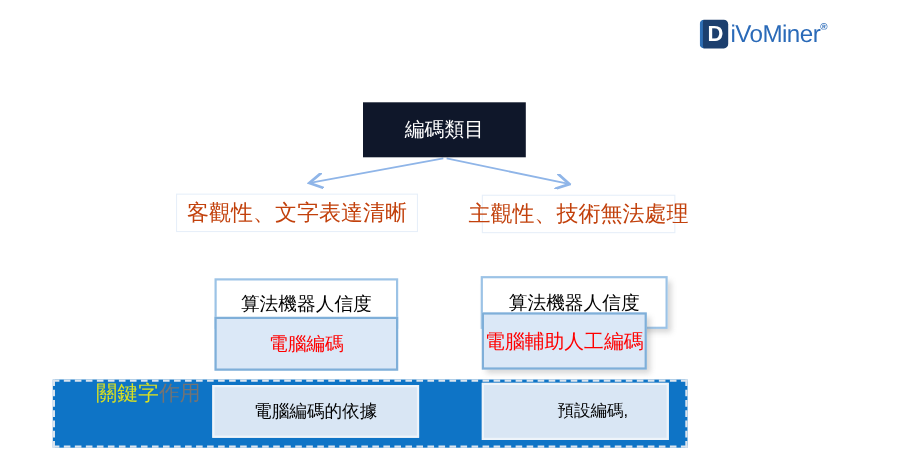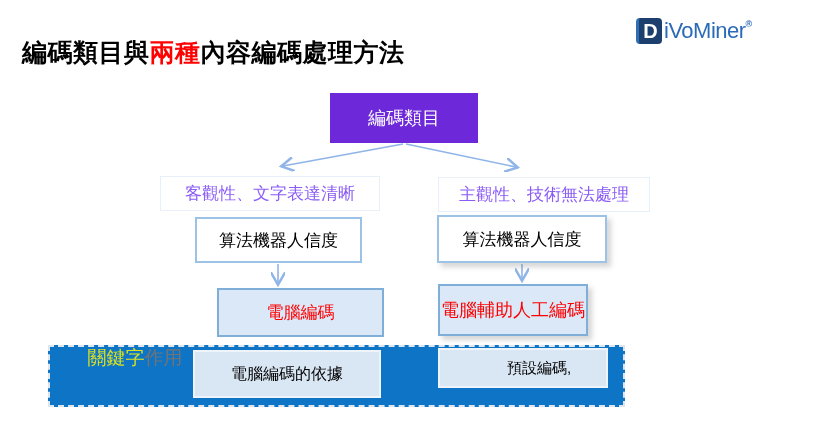--- a/index.html
+++ b/index.html
@@ -15,52 +15,49 @@
   .logo-mark{
     width:26px;height:26px;background:#1c3f6e;border-radius:4px;color:#fff;
     font-weight:bold;font-size:20px;line-height:26px;text-align:center;
     border-left:3px solid #2f6fb5;box-sizing:border-box;
   }
   .logo-text{color:#2a6ab8;font-weight:normal;font-size:22px;line-height:26px;margin-left:2px;letter-spacing:-0.5px;}
   .logo-reg{color:#2a6ab8;font-size:9px;font-weight:bold;margin-top:1px;}
   
   .abs{position:absolute;box-sizing:border-box;display:flex;align-items:center;justify-content:center;text-align:center;}
   
-  .root-box{left:330px;top:93px;width:148px;height:50px;background:#6d28d9;color:#fff;font-size:18px;}
+  .root-box{left:330px;top:93px;width:148px;height:50px;background:#0f172a;color:#fff;font-size:18px;}
   
-  .cond{background:#fff;border:1px solid #e7eff9;color:#8b5cf6;font-size:17px;white-space:nowrap;}
+  .cond{background:#fff;border:1px solid #e7eff9;color:#c2410c;font-size:20px;white-space:nowrap;}
   .cond-left{left:160px;top:176px;width:220px;height:35px;}
-  .cond-right{left:438px;top:177px;width:212px;height:35px;}
+  .cond-right{left:438px;top:177px;width:176px;height:35px;}
   
-  .method{background:#fff;border:2px solid #9cc3e6;color:#000;font-size:17px;}
+  .method{background:#fff;border:2px solid #9cc3e6;color:#000;font-size:17px;margin-top:36px;}
   .method-left{left:195px;top:217px;width:167px;height:46px;}
   .method-right{left:437px;top:215px;width:170px;height:48px;box-shadow:4px 4px 5px rgba(120,120,120,0.30);}
   
   .result{background:#dbe8f7;border:2px solid #7fafd9;color:#ff0000;font-size:17px;}
-  .result-left{left:195px;top:288px;width:167px;height:49px;margin-left:22px;}
+  .result-left{left:195px;top:288px;width:167px;height:49px;}
   .result-right{left:438px;top:284px;width:150px;height:52px;box-shadow:4px 4px 5px rgba(120,120,120,0.30);font-size:18px;}
   
   .bar{left:48px;top:345px;width:577px;height:62px;background:#0e74c6;border:2px dashed #dde5ee;}
   .bar-label{position:absolute;left:70px;top:345px;width:130px;height:62px;display:flex;align-items:flex-start;justify-content:center;font-size:19px;white-space:nowrap;}
   .bar-label .kw{color:#d9e021;}
   .bar-label .rest{color:#737373;}
   .barbox{background:#d9e6f4;border:2px solid #eef4fa;color:#000;font-size:16px;}
   .barbox-left{left:193px;top:350px;width:188px;height:48px;}
-  .barbox-right{left:438px;top:348px;width:170px;height:40px;flex-direction:column;line-height:1.25;font-size:15px;padding-left:32px;}
+  .barbox-right{left:438px;top:348px;width:170px;height:52px;flex-direction:column;line-height:1.25;font-size:15px;padding-left:32px;}
   
   .arrows{position:absolute;left:0;top:0;width:827px;height:421px;pointer-events:none;}
 </style>
 </head>
 <body>
 
 <div class="slide">
 
-  <div class="title">
-    <span>編碼類目與</span><span class="hl">兩種</span><span>內容編碼處理方法</span>
-  </div>
 
   <div class="logo">
     <span class="logo-mark">D</span>
     <span class="logo-text">iVoMiner</span>
     <span class="logo-reg">®</span>
   </div>
 
   <svg class="arrows" viewBox="0 0 827 421">
     <defs>
       <marker id="ah" viewBox="0 0 8 8" refX="6" refY="4" markerWidth="9" markerHeight="9" orient="auto-start-reverse">

